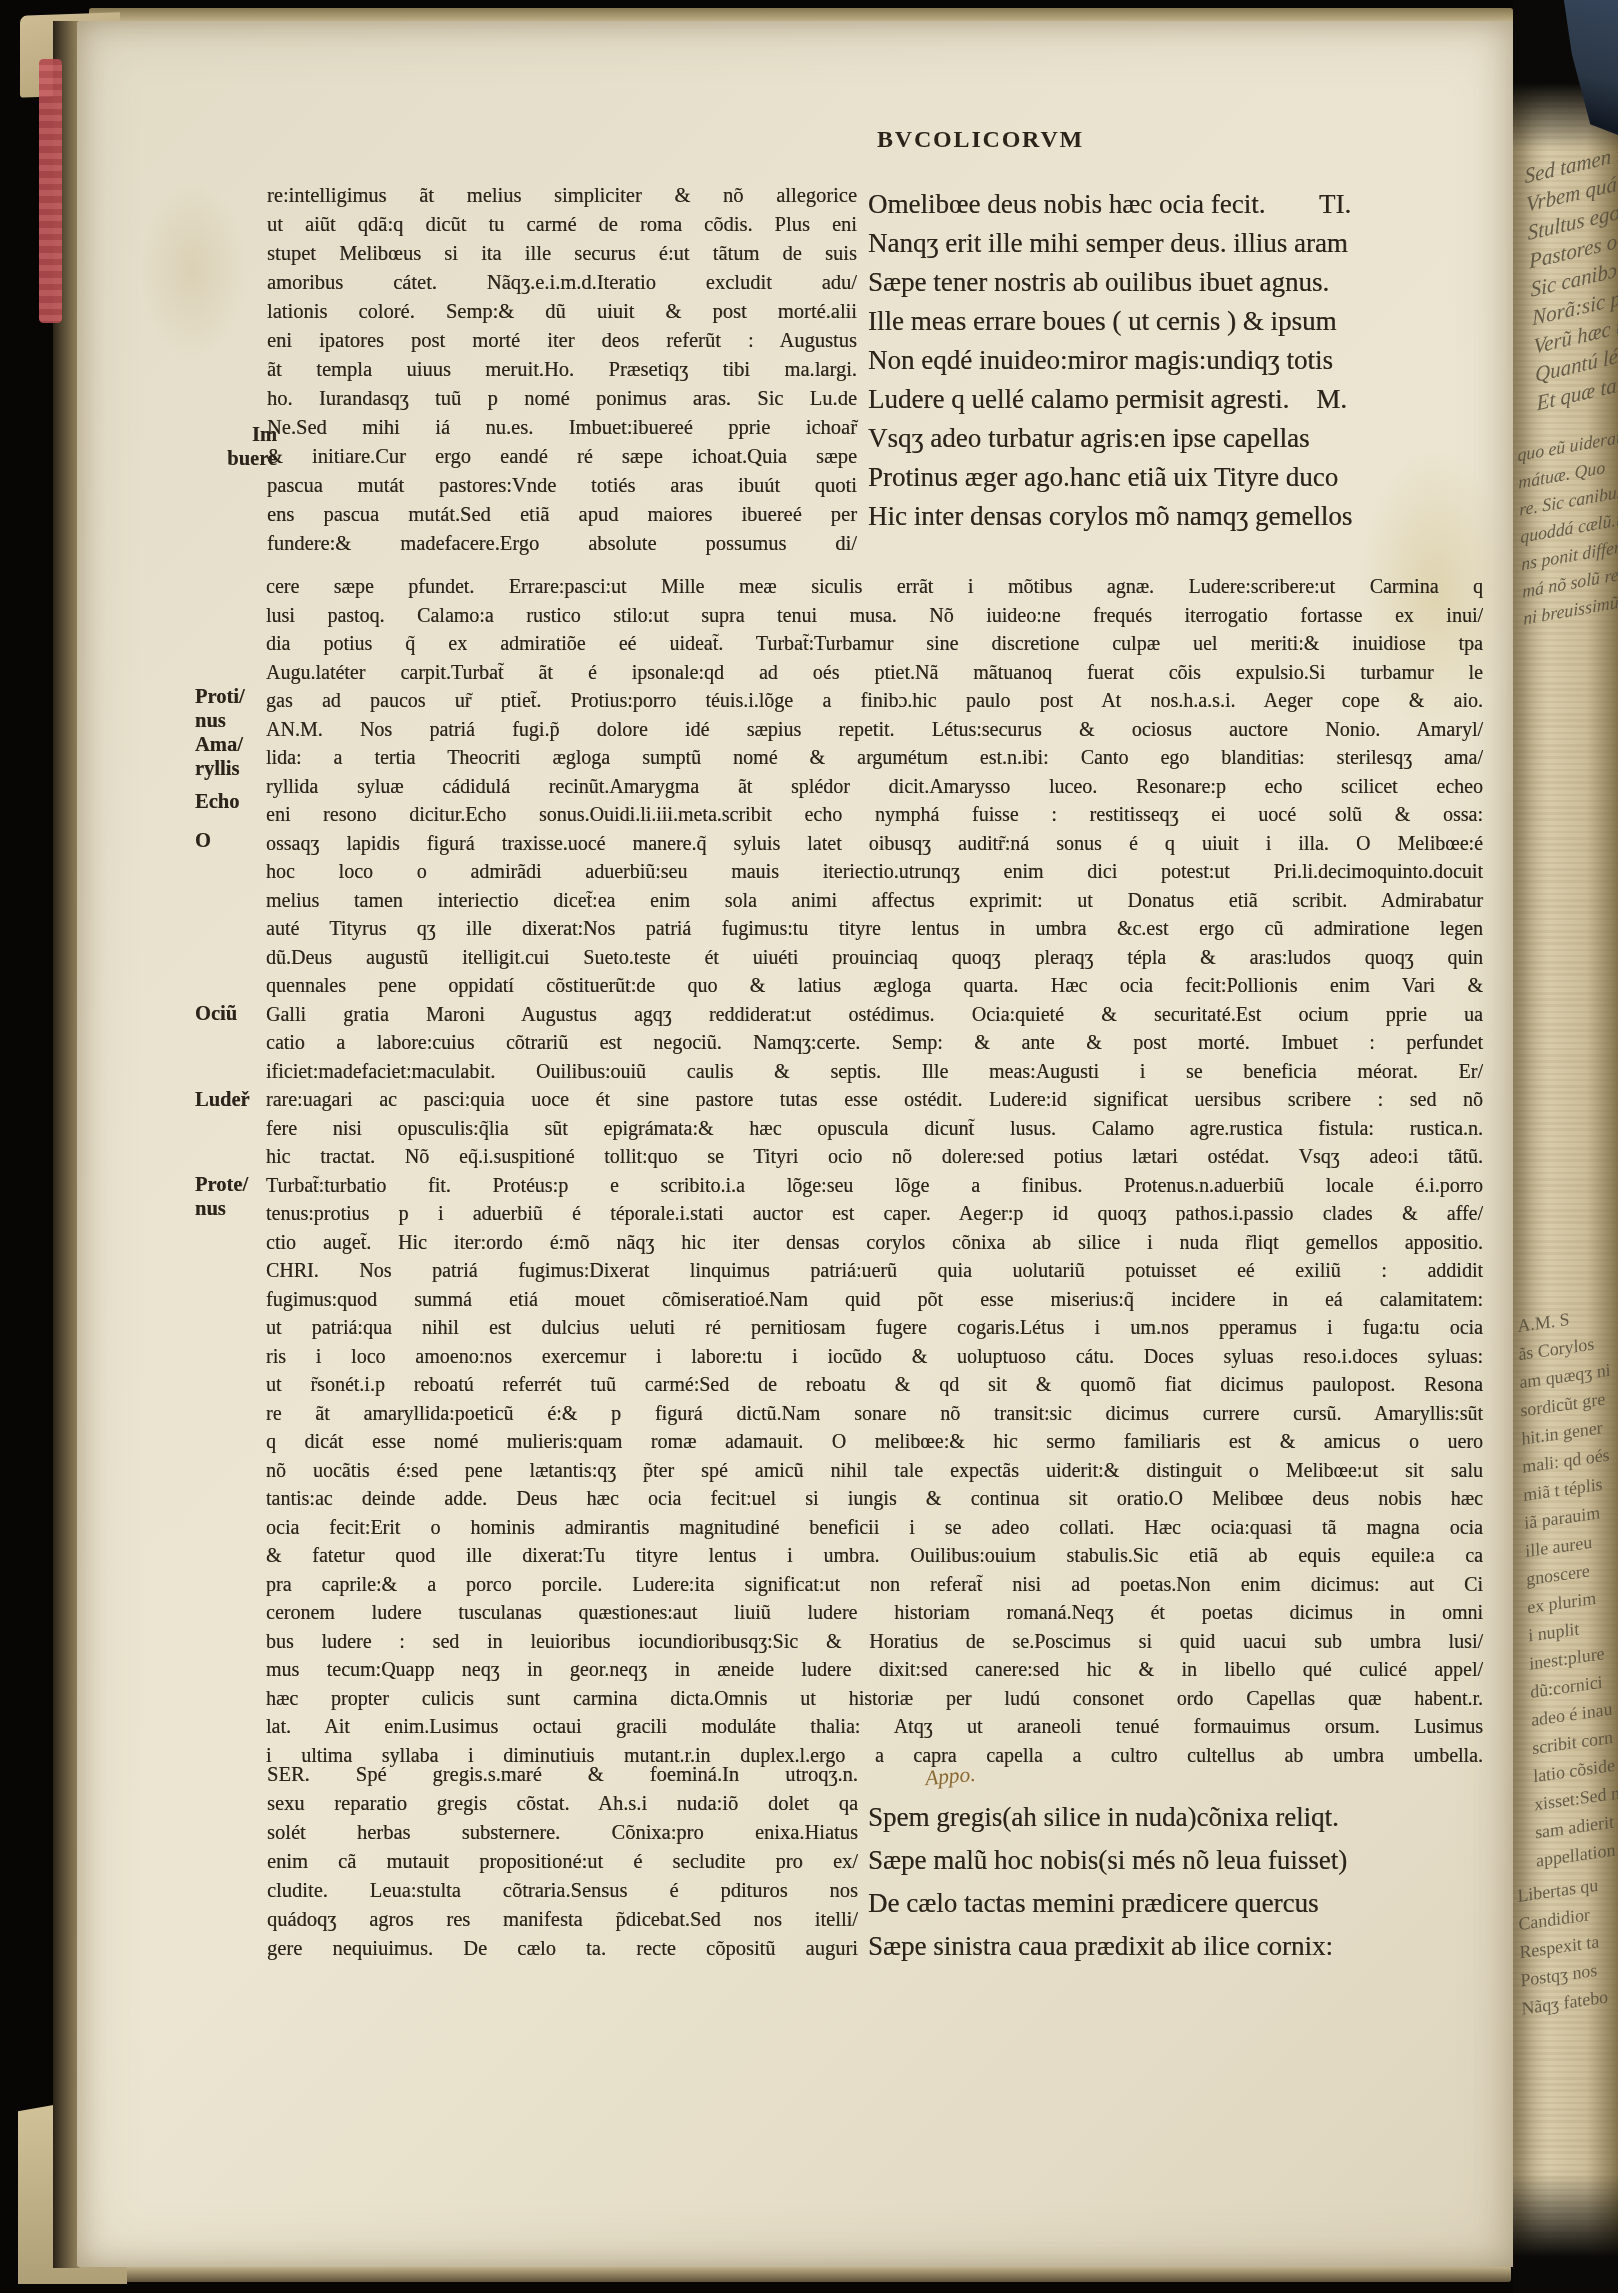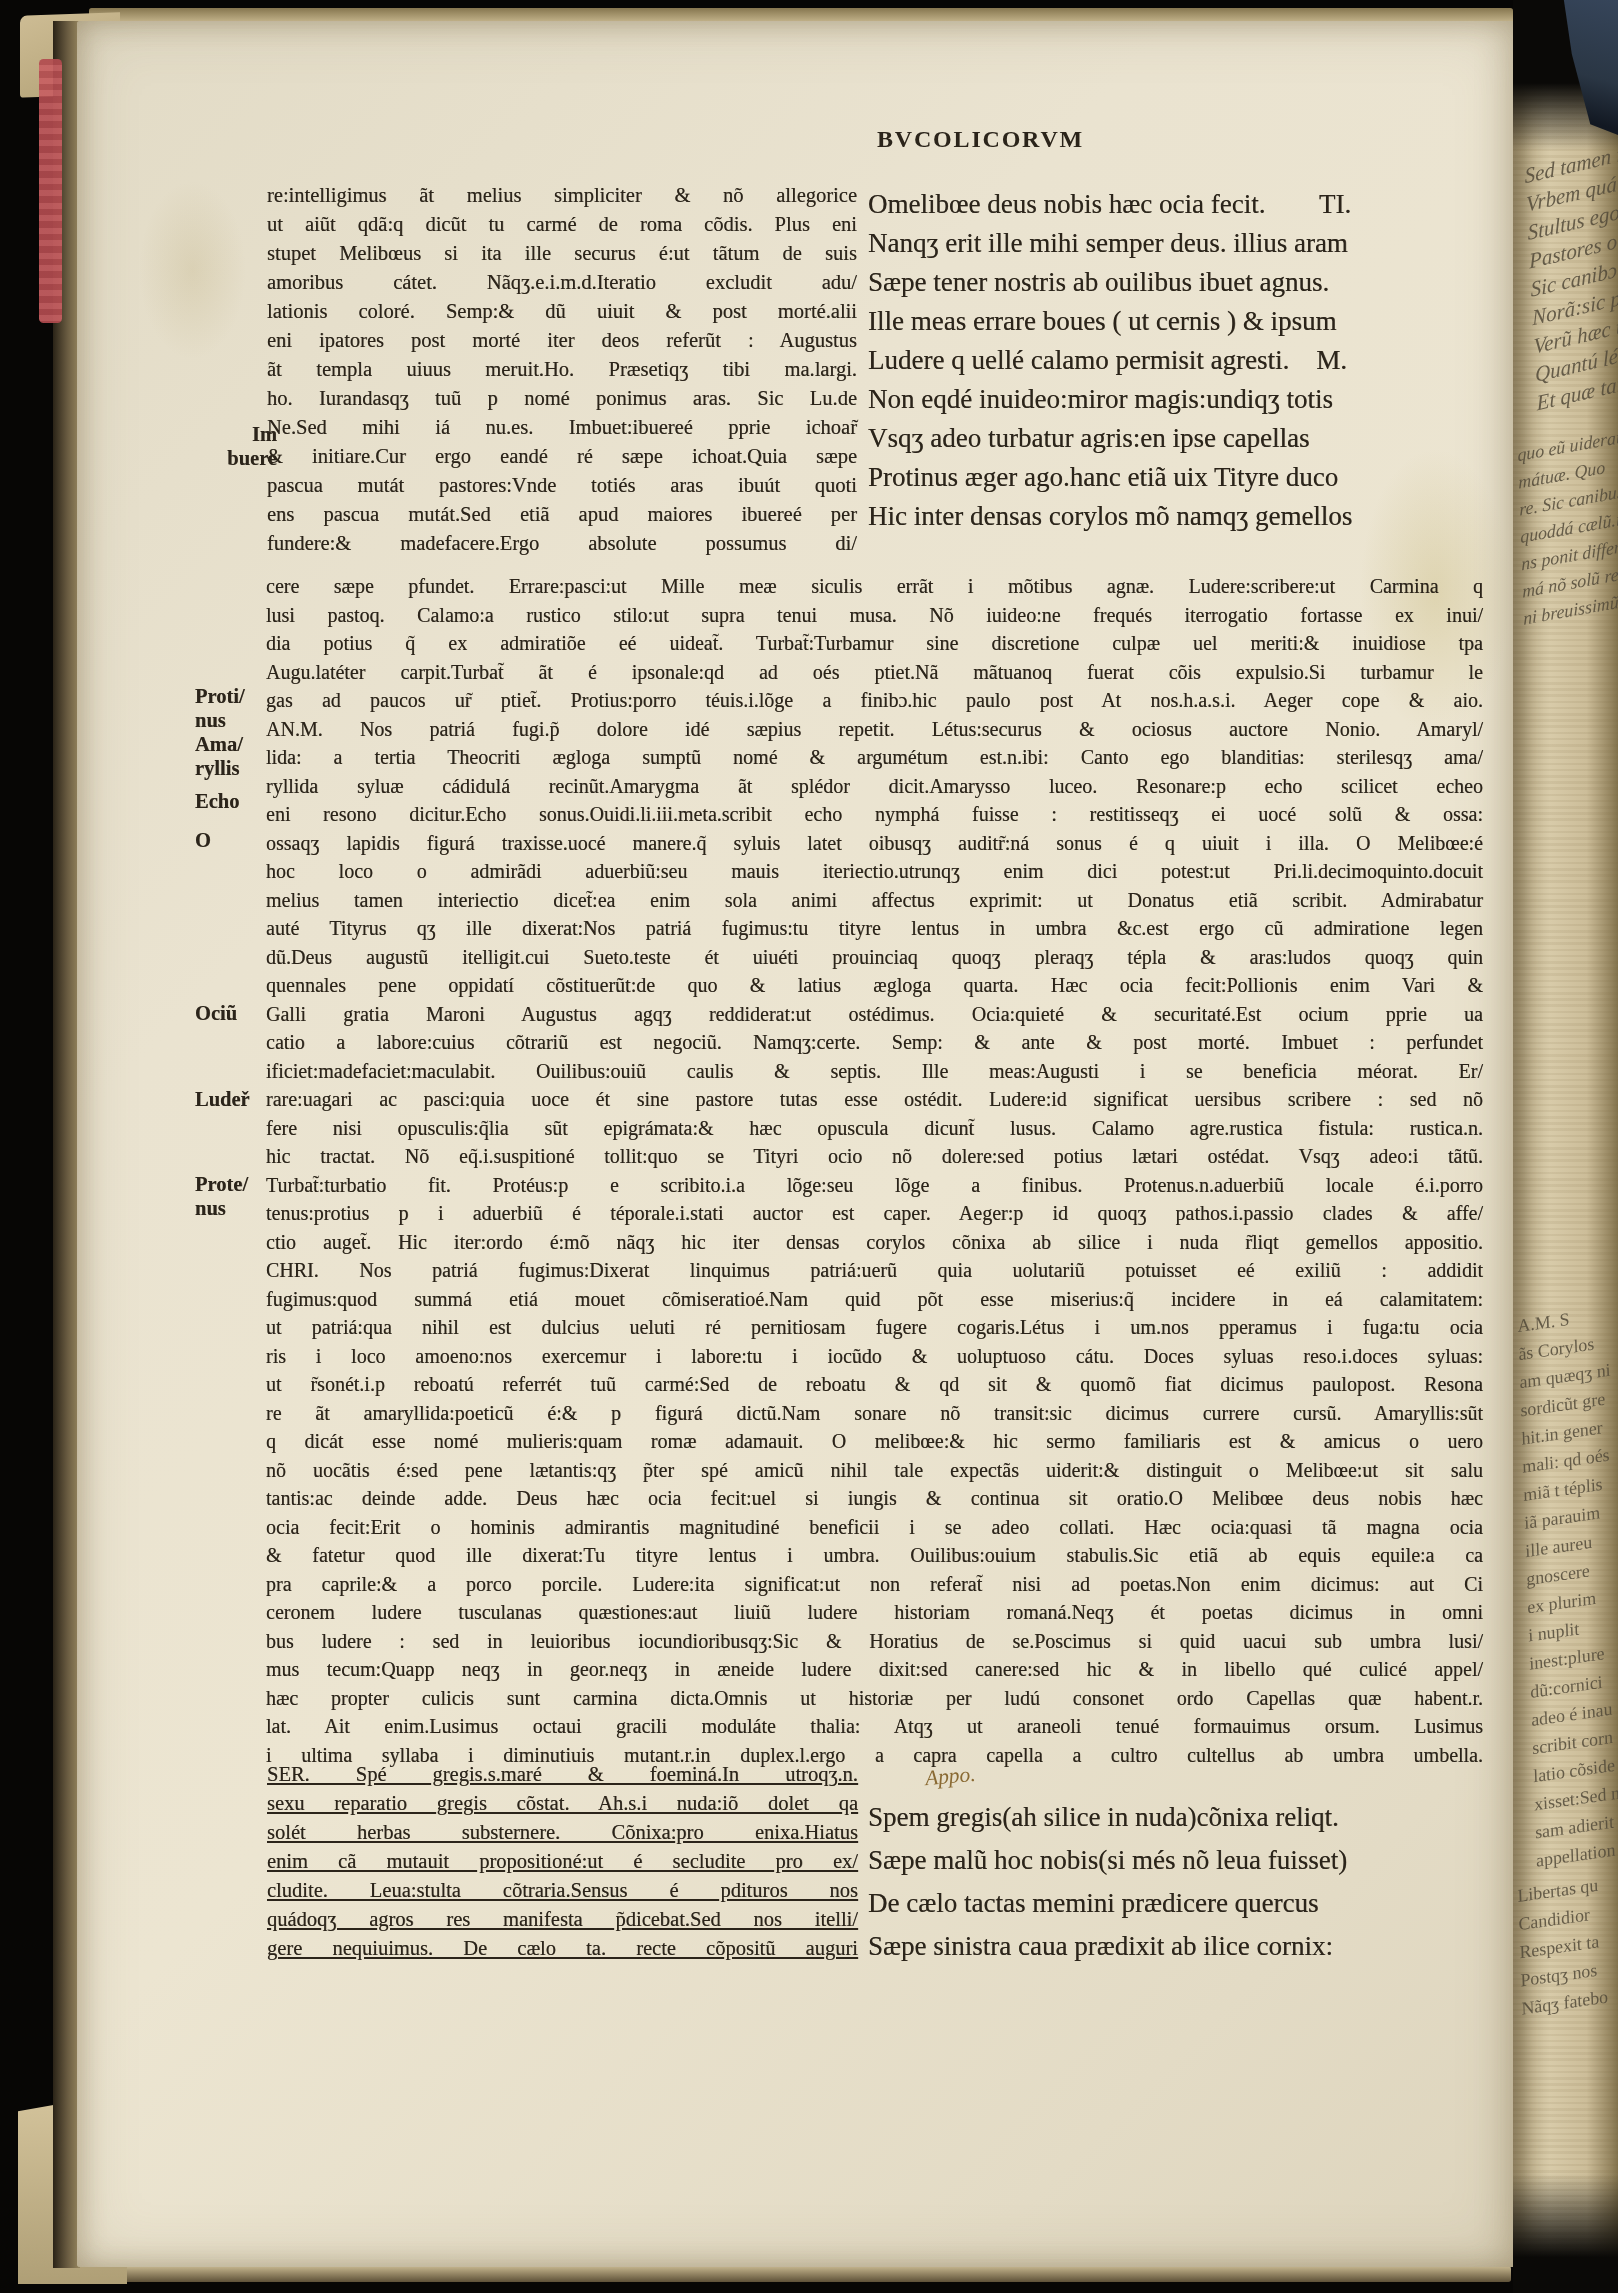--- a/index.html
+++ b/index.html
@@ -32,21 +32,21 @@
   .header{position:absolute;left:704px;top:105px;width:303px;text-align:right;
         font-size:24px;font-weight:bold;letter-spacing:1.8px;color:#2b241a;}
 
   .tline{text-align:justify;text-align-last:justify;text-justify:inter-word;
          text-shadow:0.3px 0 0 rgba(43,36,26,.55);}
   .vline{white-space:pre-wrap;text-shadow:0.3px 0 0 rgba(43,36,26,.6);}
 
   .topleft{position:absolute;left:190px;top:160px;width:590px;font-size:20.5px;line-height:29px;}
   .versetop{position:absolute;left:791px;top:164px;width:634px;font-size:27px;line-height:39px;}
   .commentary{position:absolute;left:189px;top:551px;width:1217px;font-size:20px;line-height:28.5px;}
-  .bottomleft{position:absolute;left:190px;top:1739px;width:591px;font-size:20.5px;line-height:29px;text-decoration:underline;}
+  .bottomleft{position:absolute;left:190px;top:1739px;width:591px;font-size:20.5px;line-height:29px;}
   .versebottom{position:absolute;left:791px;top:1775px;width:642px;font-size:27px;line-height:43px;}
 
   .marginnote{position:absolute;left:118px;width:82px;font-size:20.5px;line-height:24px;font-weight:bold;
         color:#2b241a;text-shadow:0.3px 0 0 rgba(43,36,26,.5);}
   .mn-imbuere{top:401px;text-align:right;}  .mn-protinus{top:663px;} .mn-amaryllis{top:711px;}
   .mn-echo{top:759px;margin-top:9px;}     .mn-o{top:807px;}        .mn-ociu{top:980px;}
   .mn-luder{top:1066px;}   .mn-protenus{top:1151px;}
 
   .annotation{position:absolute;left:848px;top:1743px;font-size:21.4px;font-style:italic;
         color:#8a6a33;transform:rotate(-5deg);}
@@ -129,22 +129,22 @@
         <div class="tline">&amp; initiare.Cur ergo eandé ré sæpe ichoat.Quia sæpe</div>
         <div class="tline">pascua mutát pastores:Vnde totiés aras ibuút quoti</div>
         <div class="tline">ens pascua mutát.Sed etiã apud maiores ibuereé per</div>
         <div class="tline">fundere:&amp; madefacere.Ergo absolute possumus di/</div>
       </div>
     <div class="versetop">
         <div class="vline">Omelibœe deus nobis hæc ocia fecit.        TI.</div>
         <div class="vline">Nanqʒ erit ille mihi semper deus. illius aram</div>
         <div class="vline">Sæpe tener nostris ab ouilibus ibuet agnus.</div>
         <div class="vline">Ille meas errare boues ( ut cernis ) &amp; ipsum</div>
+        <div class="vline">Non eqdé inuideo:miror magis:undiqʒ totis</div>
         <div class="vline">Ludere q uellé calamo permisit agresti.    M.</div>
-        <div class="vline">Non eqdé inuideo:miror magis:undiqʒ totis</div>
         <div class="vline">Vsqʒ adeo turbatur agris:en ipse capellas</div>
         <div class="vline">Protinus æger ago.hanc etiã uix Tityre duco</div>
         <div class="vline">Hic inter densas corylos mõ namqʒ gemellos</div>
       </div>
 
     <div class="commentary">
       <div>
           <div class="tline">cere sæpe pfundet.  Errare:pasci:ut Mille meæ siculis errãt i mõtibus agnæ.  Ludere:scribere:ut Carmina q</div>
           <div class="tline">lusi pastoq.  Calamo:a rustico stilo:ut supra tenui musa.  Nõ iuideo:ne frequés iterrogatio fortasse ex inui/</div>
           <div class="tline">dia potius q̃ ex admiratiõe eé uideat̃.  Turbat̃:Turbamur sine discretione culpæ uel meriti:&amp; inuidiose tpa</div>

